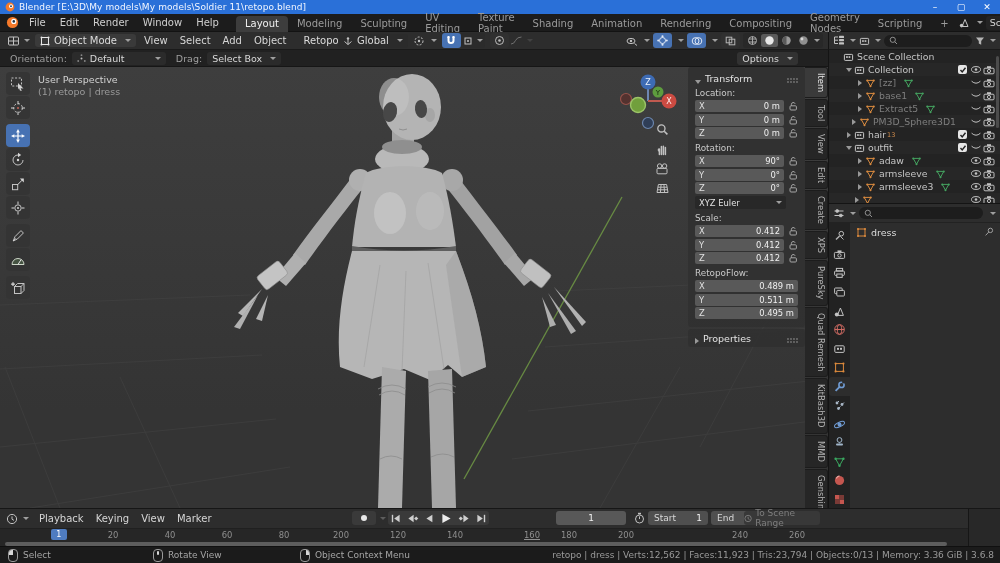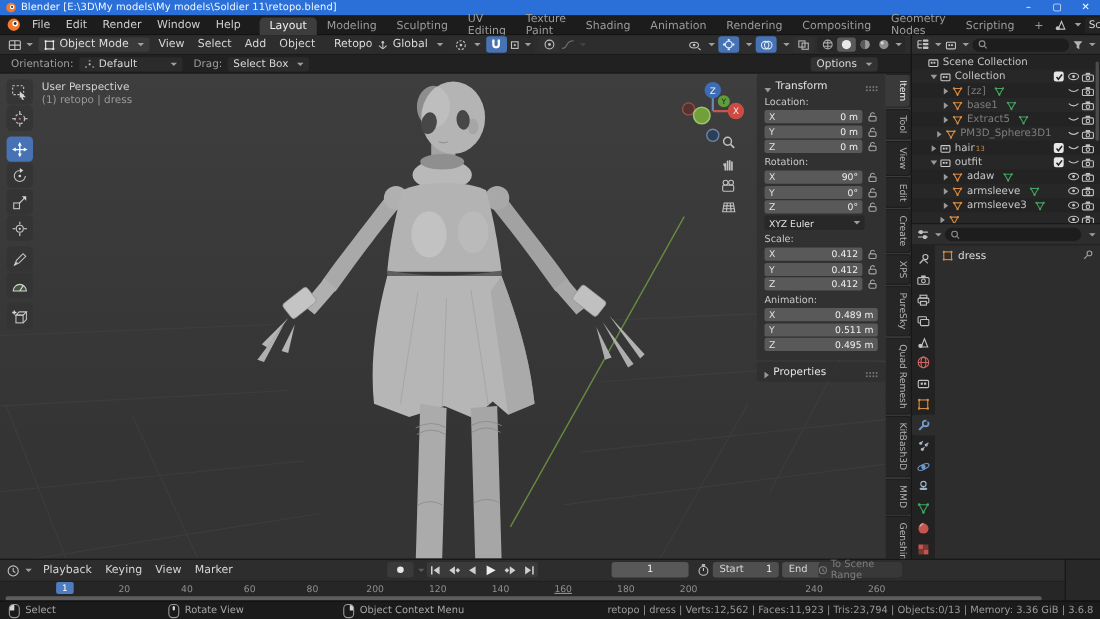--- a/index.html
+++ b/index.html
@@ -704,21 +704,21 @@
                 <span class="ax">Z</span>
                 <span>0.412</span>
               </div>
               <span class="lockw">
                 <svg width="10" height="10" viewBox="0 0 10 10">
                   <rect x="2" y="4.8" width="6.4" height="4.2" rx="1" stroke="#c2c2c2" fill="none"></rect>
                   <path d="M3.4 4.8 V3.4 A1.9 1.9 0 0 1 7.1 2.8" stroke="#c2c2c2" fill="none"></path>
                 </svg>
               </span>
             </div>
-            <div class="tf-label">Animation:</div>
+            <div class="tf-label">RetopoFlow:</div>
             <div class="tf-row">
               <div class="tf-field">
                 <span class="ax">X</span>
                 <span>0.489 m</span>
               </div>
             </div>
             <div class="tf-row">
               <div class="tf-field">
                 <span class="ax">Y</span>
                 <span>0.511 m</span>
@@ -1469,21 +1469,21 @@
     </div>
     <div id="ruler">
       <div id="ticks">
           <div class="tick" style="left: 101px;">20</div>
           <div class="tick" style="left: 158px;">40</div>
           <div class="tick" style="left: 215px;">60</div>
           <div class="tick" style="left: 272px;">80</div>
           <div class="tick" style="left: 329px;">200</div>
           <div class="tick" style="left: 386px;">120</div>
           <div class="tick" style="left: 443px;">140</div>
-          <div class="tick" style="left: 500px; text-decoration: underline;">160</div>
+          <div class="tick" style="left: 520px; text-decoration: underline;">160</div>
           <div class="tick" style="left: 557px;">180</div>
           <div class="tick" style="left: 614px;">200</div>
           <div class="tick" style="left: 671px; margin-top: 20px;">220</div>
           <div class="tick" style="left: 728px;">240</div>
           <div class="tick" style="left: 785px;">260</div>
         </div>
       <div id="playhead" style="left: 50.85px;">1</div>
       <div id="tlscroll"></div>
     </div>
   </div>
@@ -1496,21 +1496,21 @@
             <i></i>
           </span>
           <span>Select</span>
         </div>
         <div class="hint" style="left: 153px;">
           <span class="mouse m">
             <i></i>
           </span>
           <span>Rotate View</span>
         </div>
-        <div class="hint" style="left: 312px; justify-content: center;">
+        <div class="hint" style="left: 300px; justify-content: center;">
           <span class="mouse r">
             <i></i>
           </span>
           <span>Object Context Menu</span>
         </div>
       </div>
     <div id="stats">retopo | dress | Verts:12,562 | Faces:11,923 | Tris:23,794 | Objects:0/13 | Memory: 3.36 GiB | 3.6.8</div>
   </div>
 
 </div>

